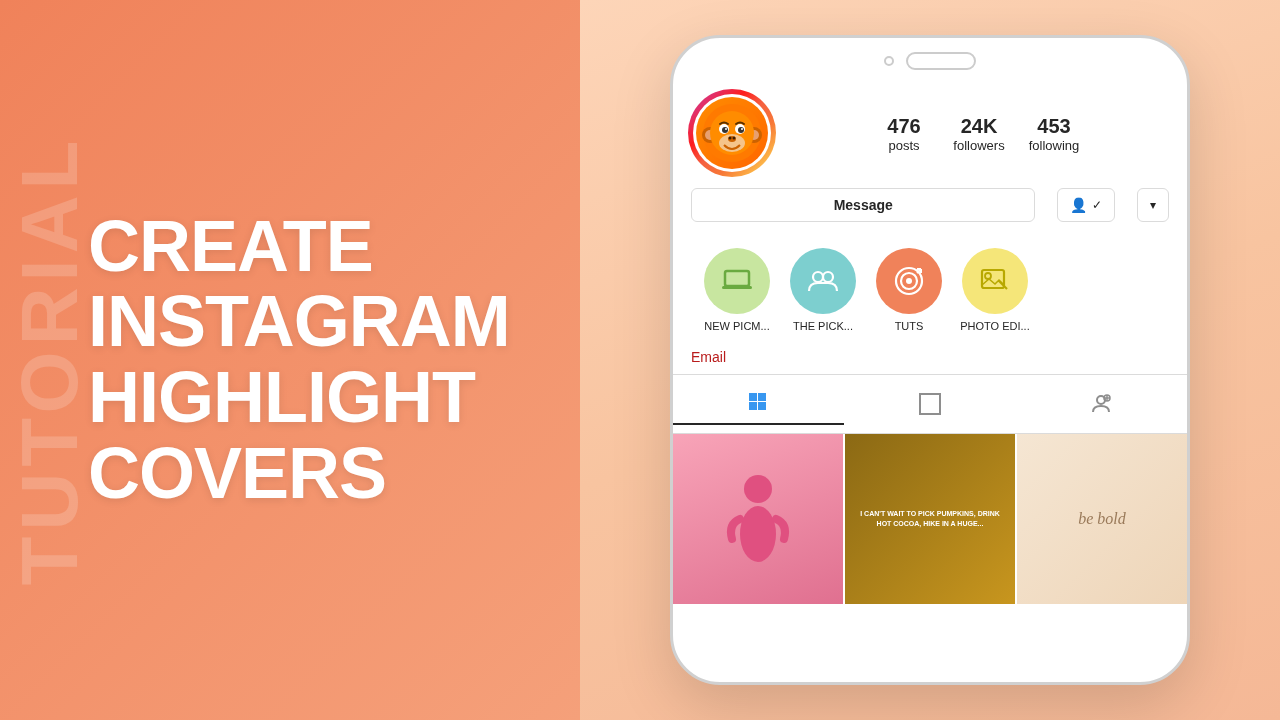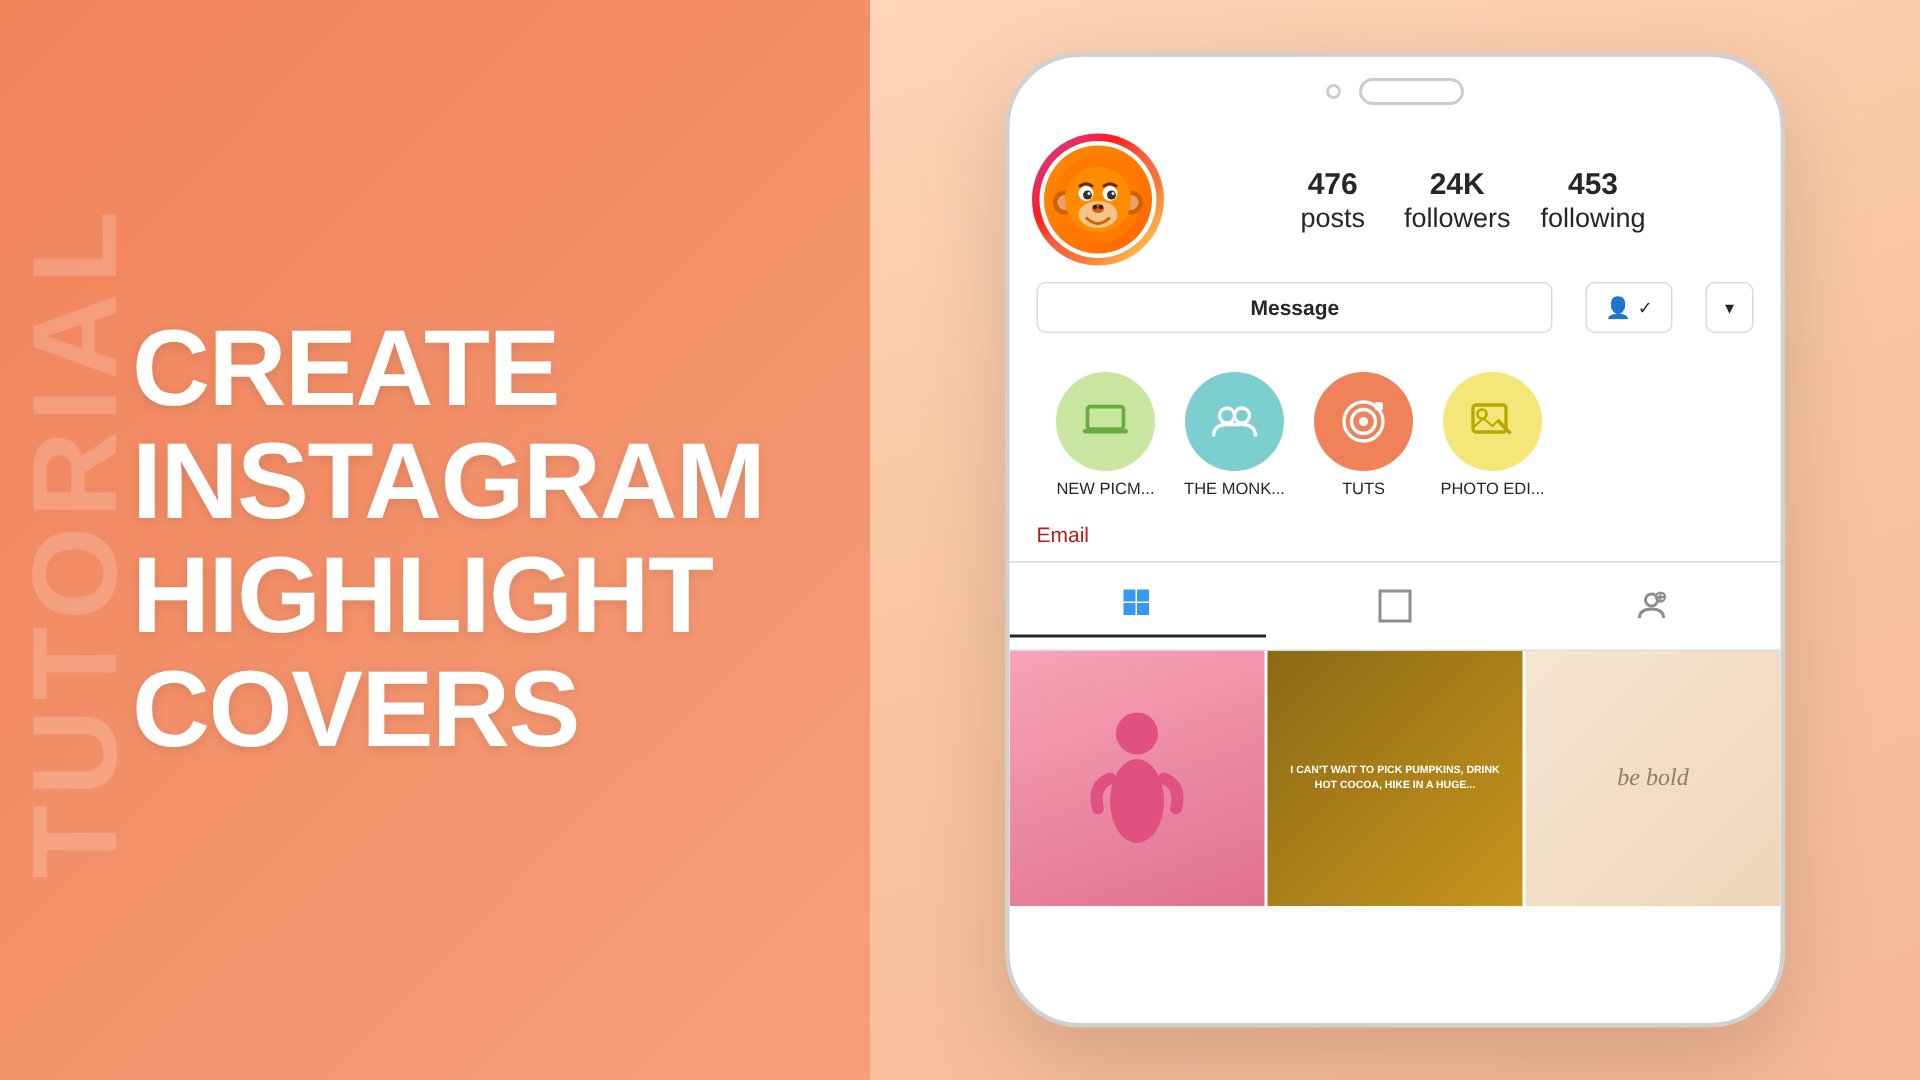--- a/index.html
+++ b/index.html
@@ -190,21 +190,21 @@
 
     .stat-number {
       font-size: 20px;
       font-weight: 700;
       color: #262626;
       display: block;
       line-height: 1.2;
     }
 
     .stat-label {
-      font-size: 18px;
+      font-size: 13px;
       color: #262626;
       display: block;
     }
 
     
     .action-buttons {
       display: flex;
       gap: 22px;
       margin-bottom: 12px;
     }
@@ -466,21 +466,21 @@
           <span class="highlight-label">NEW PICM...</span>
         </div>
         <div class="highlight-item">
           <div class="highlight-circle" style="background:#7dcfcf;">
             <svg width="36" height="36" viewBox="0 0 36 36">
               <circle cx="13" cy="14" r="5" fill="none" stroke="white" stroke-width="2.2"></circle>
               <circle cx="23" cy="14" r="5" fill="none" stroke="white" stroke-width="2.2"></circle>
               <path d="M4 28 Q4 20 13 20 Q18 20 18 20 Q18 20 23 20 Q32 20 32 28" fill="none" stroke="white" stroke-width="2.2"></path>
             </svg>
           </div>
-          <span class="highlight-label">THE MONK...</span>
+          <span class="highlight-label">THE PICK...</span>
         </div>
         <div class="highlight-item">
           <div class="highlight-circle" style="background:#f0825a;">
             <svg width="36" height="36" viewBox="0 0 36 36">
               <circle cx="18" cy="18" r="13" fill="none" stroke="white" stroke-width="2.2"></circle>
               <circle cx="18" cy="18" r="8" fill="none" stroke="white" stroke-width="2.2"></circle>
               <circle cx="18" cy="18" r="3" fill="white"></circle>
               <line x1="26" y1="10" x2="30" y2="6" stroke="white" stroke-width="2"></line>
               <line x1="26" y1="6" x2="30" y2="6" stroke="white" stroke-width="2"></line>
               <line x1="30" y1="6" x2="30" y2="10" stroke="white" stroke-width="2"></line>

